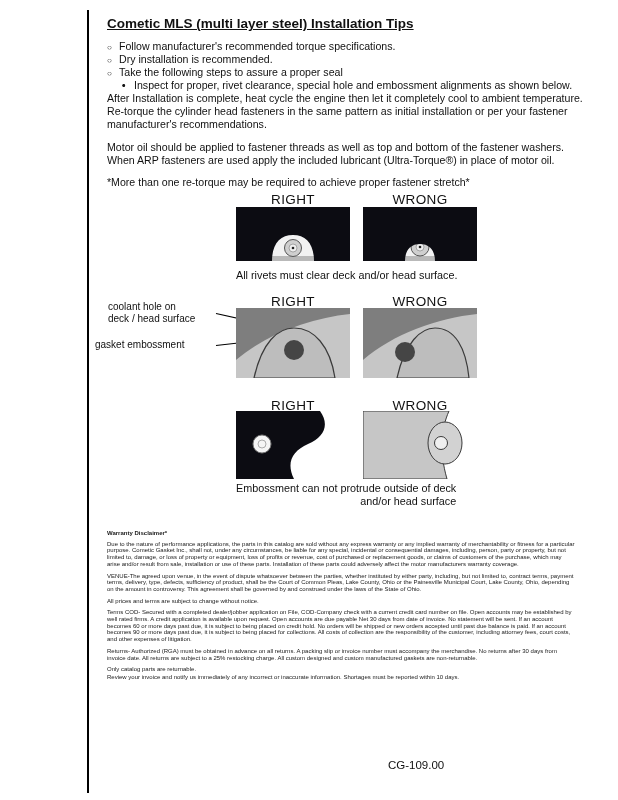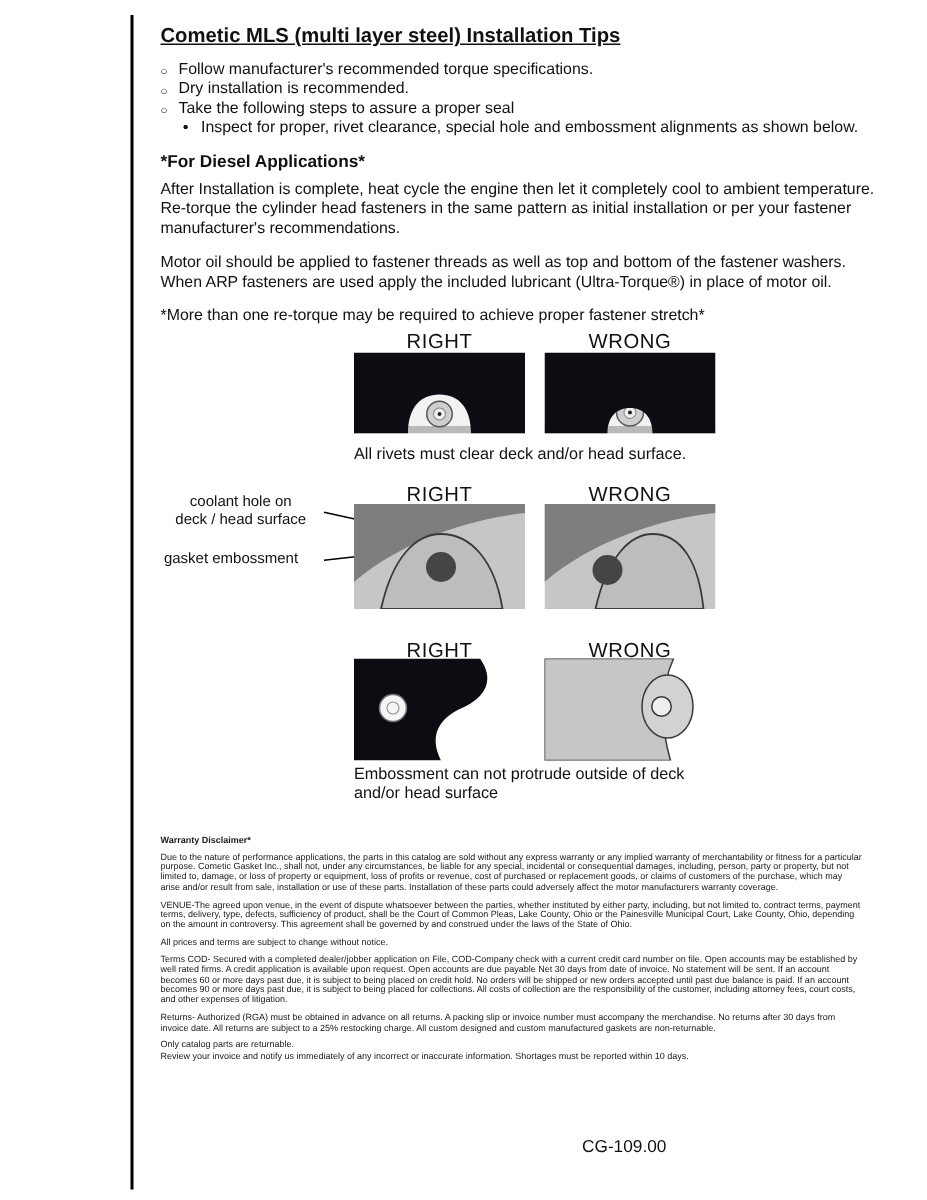--- a/index.html
+++ b/index.html
@@ -15,22 +15,22 @@
   ul.tips li{position:relative;padding-left:12px;}
   ul.tips li .marker{position:absolute;left:0;top:1px;font-size:8px;}
   ul.tips li.sub{margin-left:15px;}
   ul.tips li.sub .marker{font-size:10px;top:0;}
   .diesel-heading{font-size:11.5px;font-weight:bold;margin:10px 0 6px 2px;}
   .para{font-size:10.6px;line-height:13.2px;margin:0 0 9px 2px;max-width:478px;}
   .note{font-size:10.6px;margin:6px 0 0 2px;}
   .diagrams{position:relative;height:320px;width:490px;margin:2px 0 0 -105px;text-decoration:underline;}
   .dg-label{position:absolute;font-size:13.5px;text-align:center;letter-spacing:.4px;color:#111;}
   .dg-img{position:absolute;line-height:0;}
-  .dg-caption{position:absolute;font-size:10.8px;line-height:12.5px;white-space:pre-line;}
-  .callout{position:absolute;font-size:10px;line-height:11.5px;text-align:center;white-space:pre-line;}
+  .dg-caption{position:absolute;font-size:10.8px;line-height:12.5px;white-space:pre-line;text-align:right;}
+  .callout{position:absolute;font-size:10px;line-height:11.5px;text-align:left;white-space:pre-line;}
   .callout-line{position:absolute;height:1px;background:#000;transform-origin:left center;}
   .legal{font-size:6px;line-height:6.7px;margin:20px 0 0 2px;color:#1a1a1a;max-width:468px;}
   .legal p{margin:0 0 5px 0;}
   .legal p.heading{font-weight:bold;margin-bottom:4px;}
   .legal p.tight{margin-bottom:1px;}
   .doc-number{position:absolute;left:388px;top:759px;font-size:11.5px;color:#111;}
 </style>
 </head>
 <body>
 
@@ -55,21 +55,20 @@
     </li>
     <li class="sub">
       <span class="marker">•</span>
     </li>
     <li class="sub">
       <span class="marker">•</span>
       <span>Inspect for proper, rivet clearance, special hole and embossment alignments as shown below.</span>
     </li>
   </ul>
 
-  <div class="diesel-heading">*For Diesel Applications*</div>
   <p class="para">After Installation is complete, heat cycle the engine then let it completely cool to ambient temperature. Re-torque the cylinder head fasteners in the same pattern as initial installation or per your fastener manufacturer's recommendations.</p>
   <p class="para">Motor oil should be applied to fastener threads as well as top and bottom of the fastener washers. When ARP fasteners are used apply the included lubricant (Ultra-Torque®) in place of motor oil.</p>
   <p class="note">*More than one re-torque may be required to achieve proper fastener stretch*</p>
 
   <div class="diagrams">
 
     <div class="dg-label" style="left:236px;top:2px;width:114px;">RIGHT</div>
     <div class="dg-label" style="left:363px;top:2px;width:114px;">WRONG</div>
 
     <div class="dg-img" style="left:236px;top:17px;">

